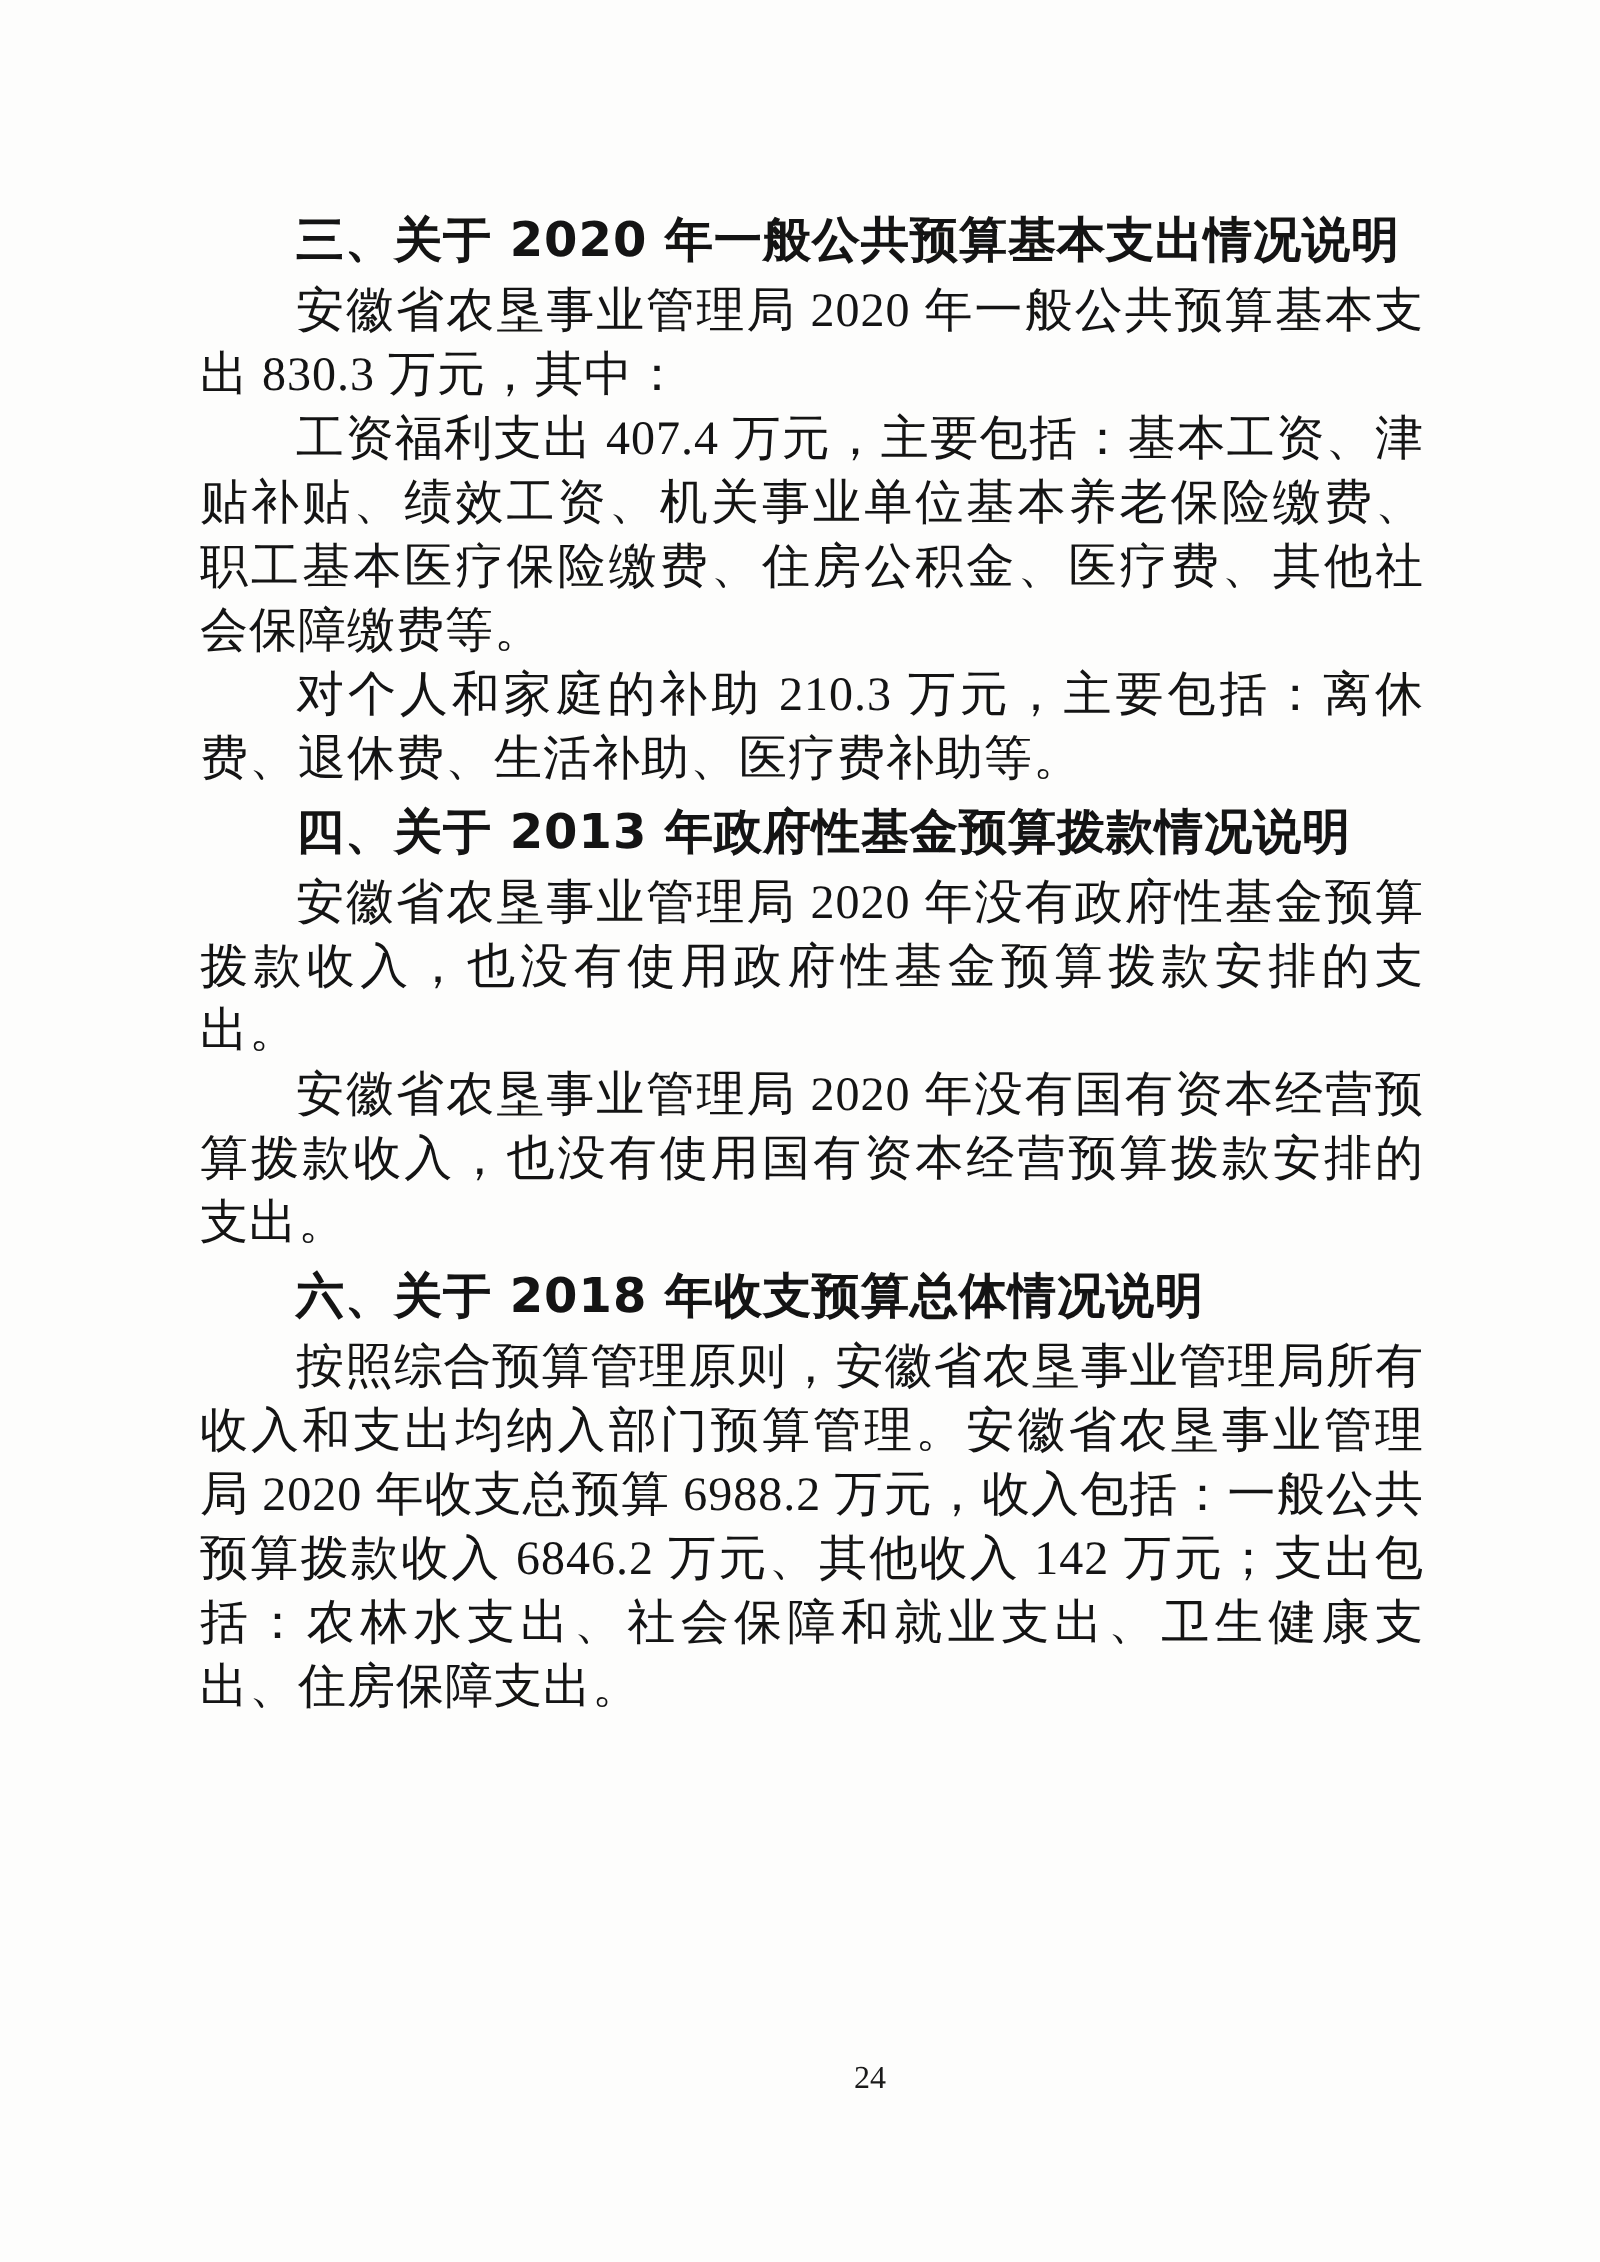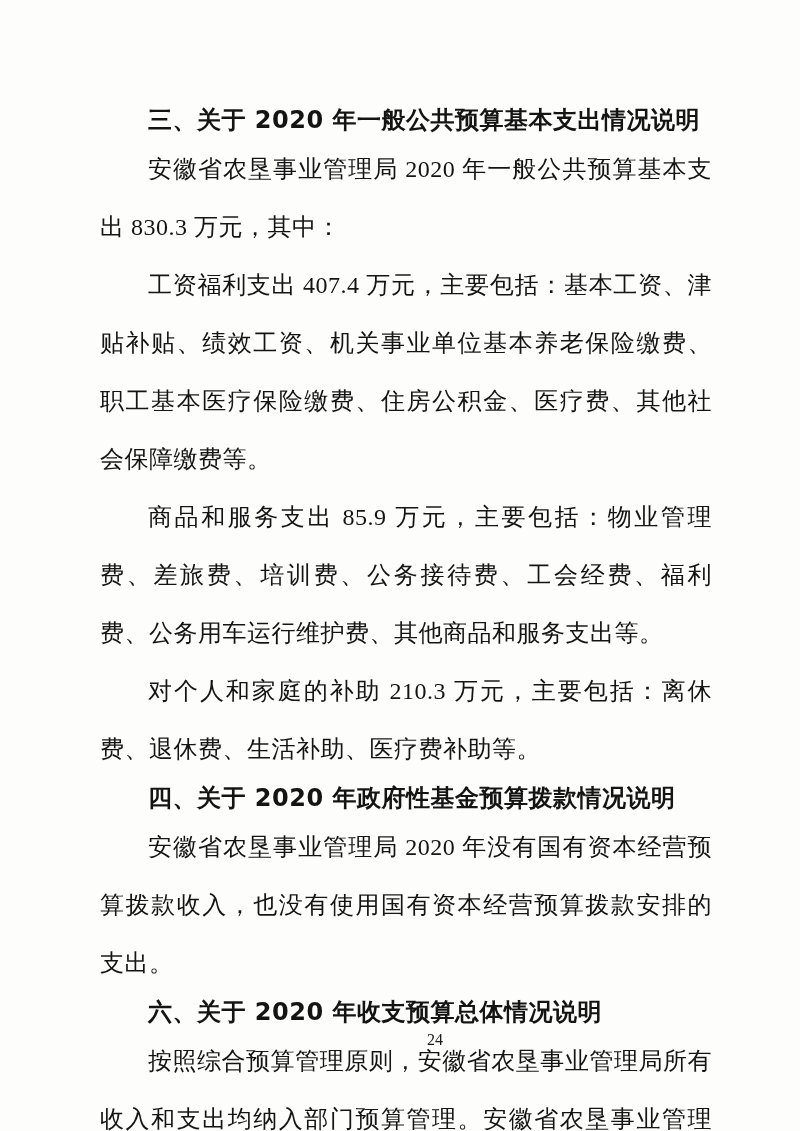--- a/index.html
+++ b/index.html
@@ -29,21 +29,21 @@
     font-size: 24px;
     line-height: 40px;
     margin: 0;
     text-indent: 2em;
     text-align: left;
     white-space: nowrap;
     letter-spacing: 0.5px;
   }
   .para {
     font-size: 24px;
-    line-height: 58px;
+    line-height: 32px;
     margin: 0;
     text-indent: 2em;
     letter-spacing: 0.5px;
   }
   .page-number {
     position: absolute;
     top: 1030px;
     left: 0;
     width: 100%;
     text-align: center;
@@ -55,26 +55,26 @@
 </style>
 </head>
 <body>
 
 <div class="page">
   <div class="doc">
 
     <h2 class="heading">三、关于 2020 年一般公共预算基本支出情况说明</h2>
     <p class="para">安徽省农垦事业管理局 2020 年一般公共预算基本支出 830.3 万元，其中：</p>
     <p class="para">工资福利支出 407.4 万元，主要包括：基本工资、津贴补贴、绩效工资、机关事业单位基本养老保险缴费、职工基本医疗保险缴费、住房公积金、医疗费、其他社会保障缴费等。</p>
-    <p class="para">商品和服务支出 85.9 万元，主要包括：物业管理费、差旅费、培训费、公务接待费、工会经费、福利费、公务用车运行维护费、其他商品和服务支出等。</p>
     <p class="para">对个人和家庭的补助 210.3 万元，主要包括：离休费、退休费、生活补助、医疗费补助等。</p>
 
-    <h2 class="heading">四、关于 2020 年政府性基金预算拨款情况说明</h2>
+    <h2 class="heading">四、关于 2013 年政府性基金预算拨款情况说明</h2>
+    <p class="para">安徽省农垦事业管理局 2020 年没有政府性基金预算拨款收入，也没有使用政府性基金预算拨款安排的支出。</p>
 
     <p class="para">安徽省农垦事业管理局 2020 年没有国有资本经营预算拨款收入，也没有使用国有资本经营预算拨款安排的支出。</p>
 
-    <h2 class="heading">六、关于 2020 年收支预算总体情况说明</h2>
+    <h2 class="heading">六、关于 2018 年收支预算总体情况说明</h2>
     <p class="para">按照综合预算管理原则，安徽省农垦事业管理局所有收入和支出均纳入部门预算管理。安徽省农垦事业管理局 2020 年收支总预算 6988.2 万元，收入包括：一般公共预算拨款收入 6846.2 万元、其他收入 142 万元；支出包括：农林水支出、社会保障和就业支出、卫生健康支出、住房保障支出。</p>
 
   </div>
 
   <div class="page-number">24</div>
 </div>
 
 </body></html>

